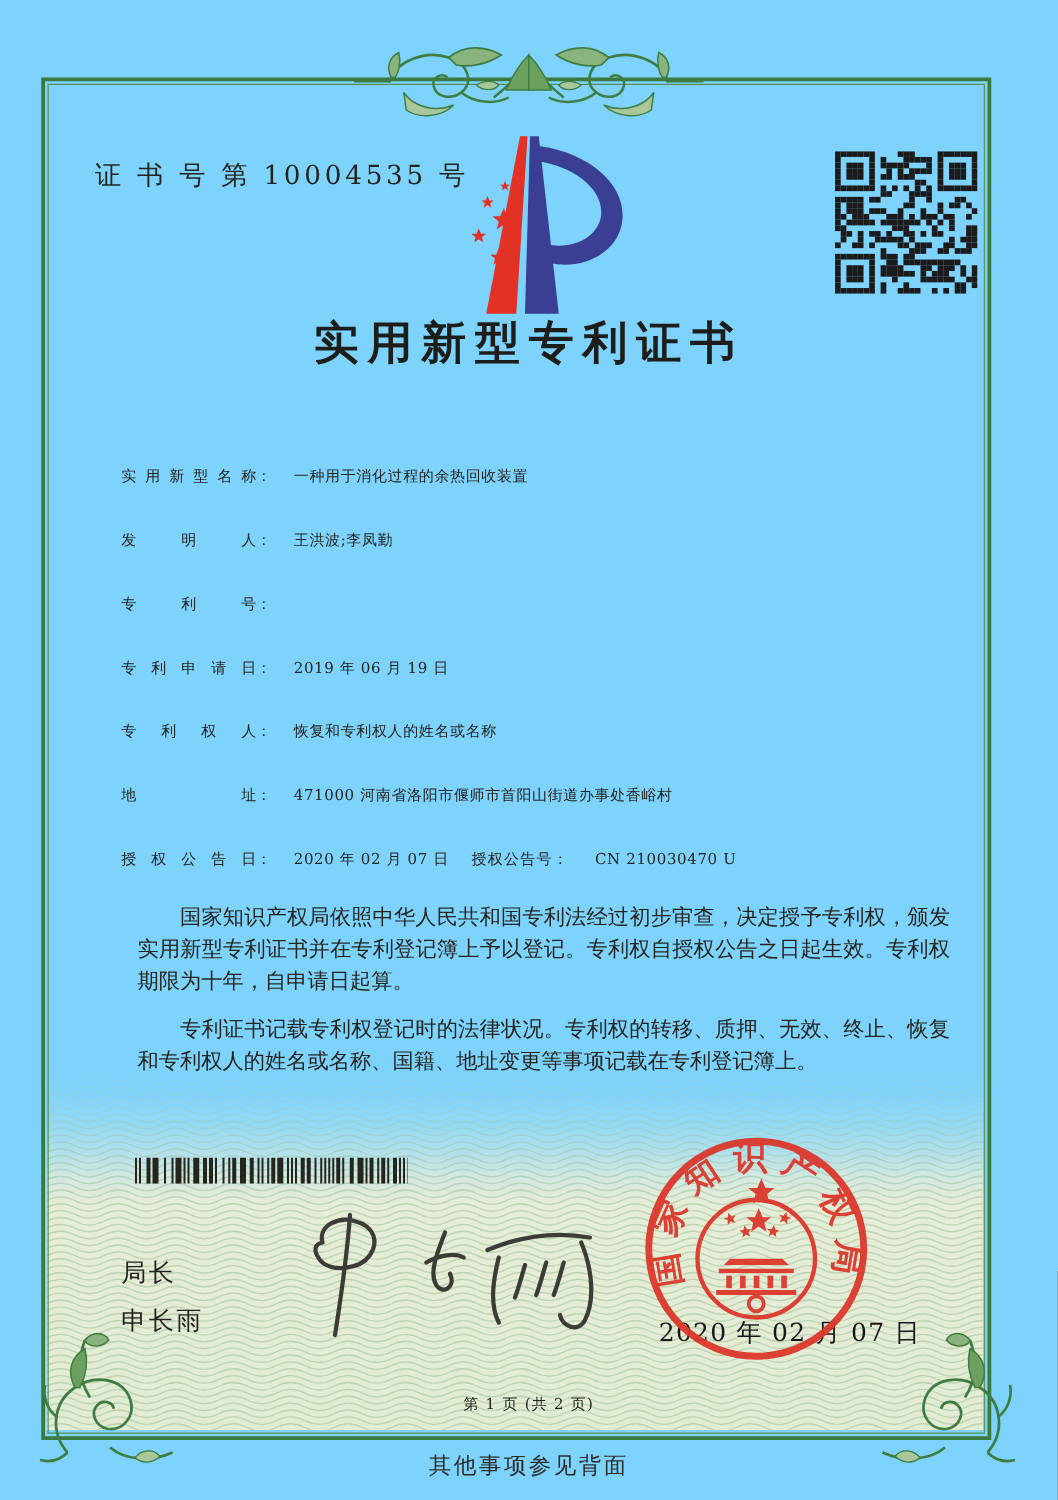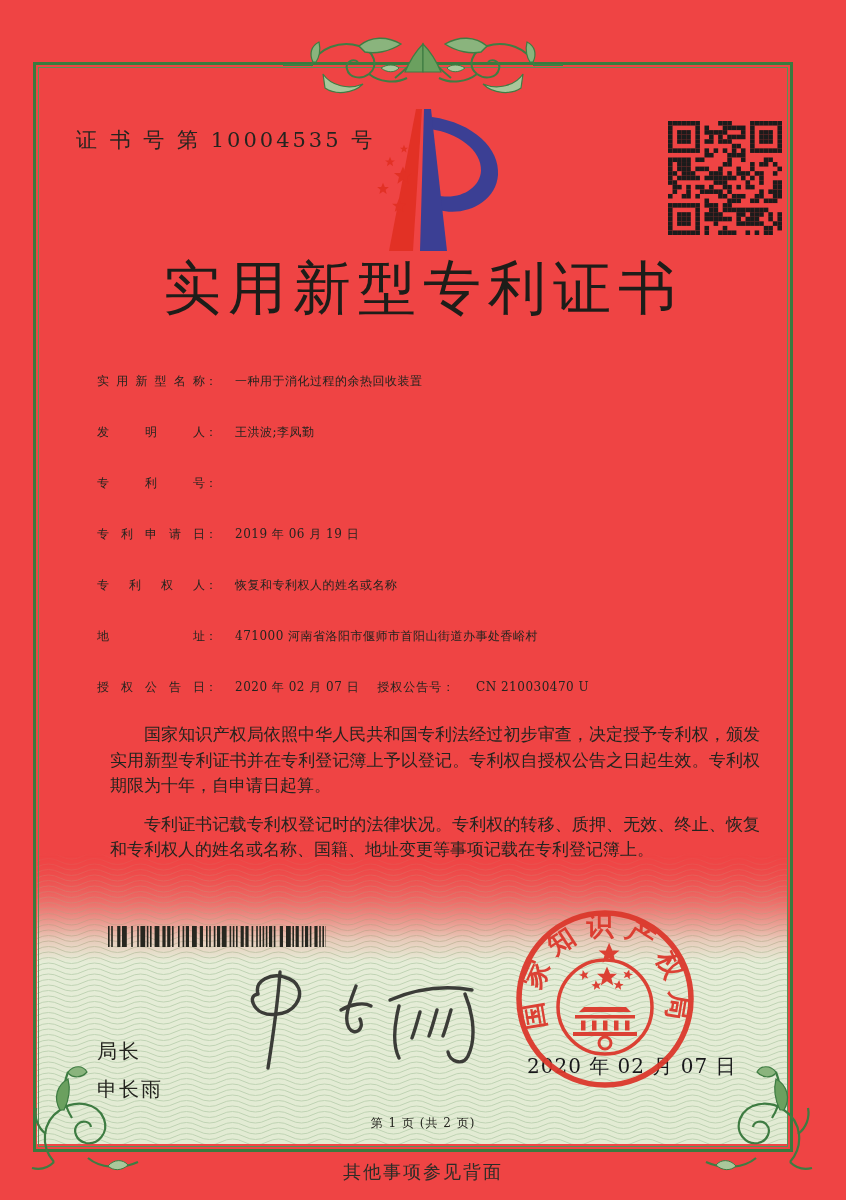--- a/index.html
+++ b/index.html
@@ -1,49 +1,49 @@
 <!DOCTYPE html>
 <html><head>
 <meta charset="utf-8">
 <style>
   html,body{margin:0;padding:0;background:#888;}
   .page{
     position:relative;width:846px;height:1200px;margin:0 auto;
-    background:#ef4444;overflow:hidden;
+    background:#7dd3fc;overflow:hidden;
     font-family:"DejaVu Serif","Liberation Serif",serif;
     color:#24241f;
   }
   
   .wave-band{
     position:absolute;left:37px;top:852px;width:750px;height:292px;
     background:linear-gradient(180deg, rgba(228,236,215,0) 0%, #e6edd8 30%, #e2ebd3 100%);
     -webkit-mask-image:linear-gradient(180deg, transparent 0, #000 110px);
     mask-image:linear-gradient(180deg, transparent 0, #000 110px);
   }
   .wave-band svg{position:absolute;inset:0;}
   
   .frame{position:absolute;left:33px;top:62px;width:754px;height:1084px;border:3px solid #3a7a3e;pointer-events:none;}
   .frame-inner{position:absolute;inset:2px;border:1px solid #5a915c;border:1px solid #579158;}
   .ornament{position:absolute;pointer-events:none;}
   .cert-no{position:absolute;left:76px;top:126px;font-size:21px;letter-spacing:3px;}
   .logo{position:absolute;left:352px;top:104px;}
   .qr{position:absolute;left:668px;top:121px;}
   .title{position:absolute;left:0;right:0;top:250px;text-align:center;
-    font-size:58px;font-weight:normal;letter-spacing:7px;color:#1d1d19;}
+    font-size:36px;font-weight:bold;letter-spacing:7px;color:#1d1d19;}
   .fields{position:absolute;left:97px;top:356px;width:680px;font-size:12px;}
   .field-row{height:51px;display:flex;align-items:center;white-space:nowrap;}
   .flabel{display:inline-block;width:108px;text-align:justify;text-align-last:justify;}
   .fcolon{display:inline-block;margin-right:6px;}
   .fvalue{letter-spacing:.5px;margin-left:12px;}
   .grant-group{margin-left:18px;}
   .grant-group .flabel2{letter-spacing:1px;}
   .body-text{position:absolute;left:97px;top:709px;width:676px;}
   .body-text p{margin:13px;font-size:17px;line-height:25.6px;text-indent:2em;text-align:justify;}
   .barcode{position:absolute;left:108px;top:926px;}
-  .director{position:absolute;left:97px;top:1032px;font-size:20px;line-height:38px;letter-spacing:2px;}
+  .director{position:absolute;left:97px;top:999px;font-size:20px;line-height:38px;letter-spacing:2px;}
   .signature{position:absolute;left:238px;top:960px;}
   .seal-date{position:absolute;left:527px;top:1053px;font-size:20px;letter-spacing:1px;color:#17171a;}
   .seal{position:absolute;left:512px;top:906px;opacity:.95;}
   .page-info{position:absolute;left:0;right:0;top:1115px;text-align:center;font-size:12px;letter-spacing:1px;}
   .footer-note{position:absolute;left:0;right:0;top:1160px;text-align:center;font-size:18px;letter-spacing:2px;color:#2c2c27;}
 </style>
 </head>
 <body>
 
 <div class="page">

